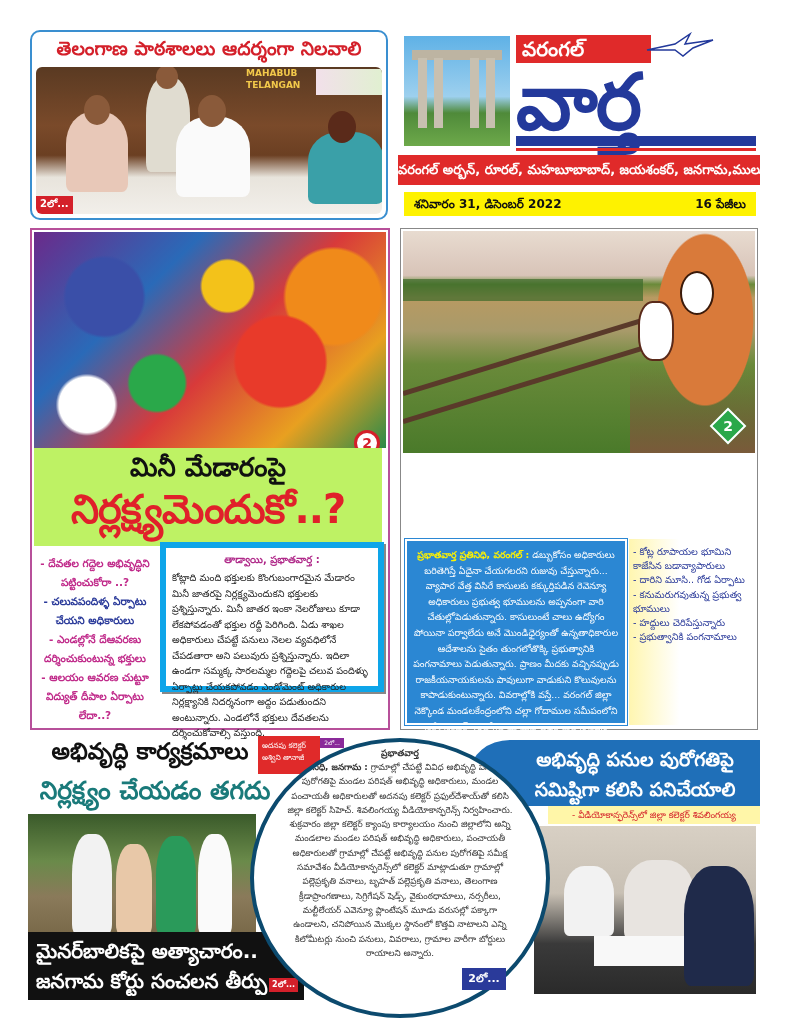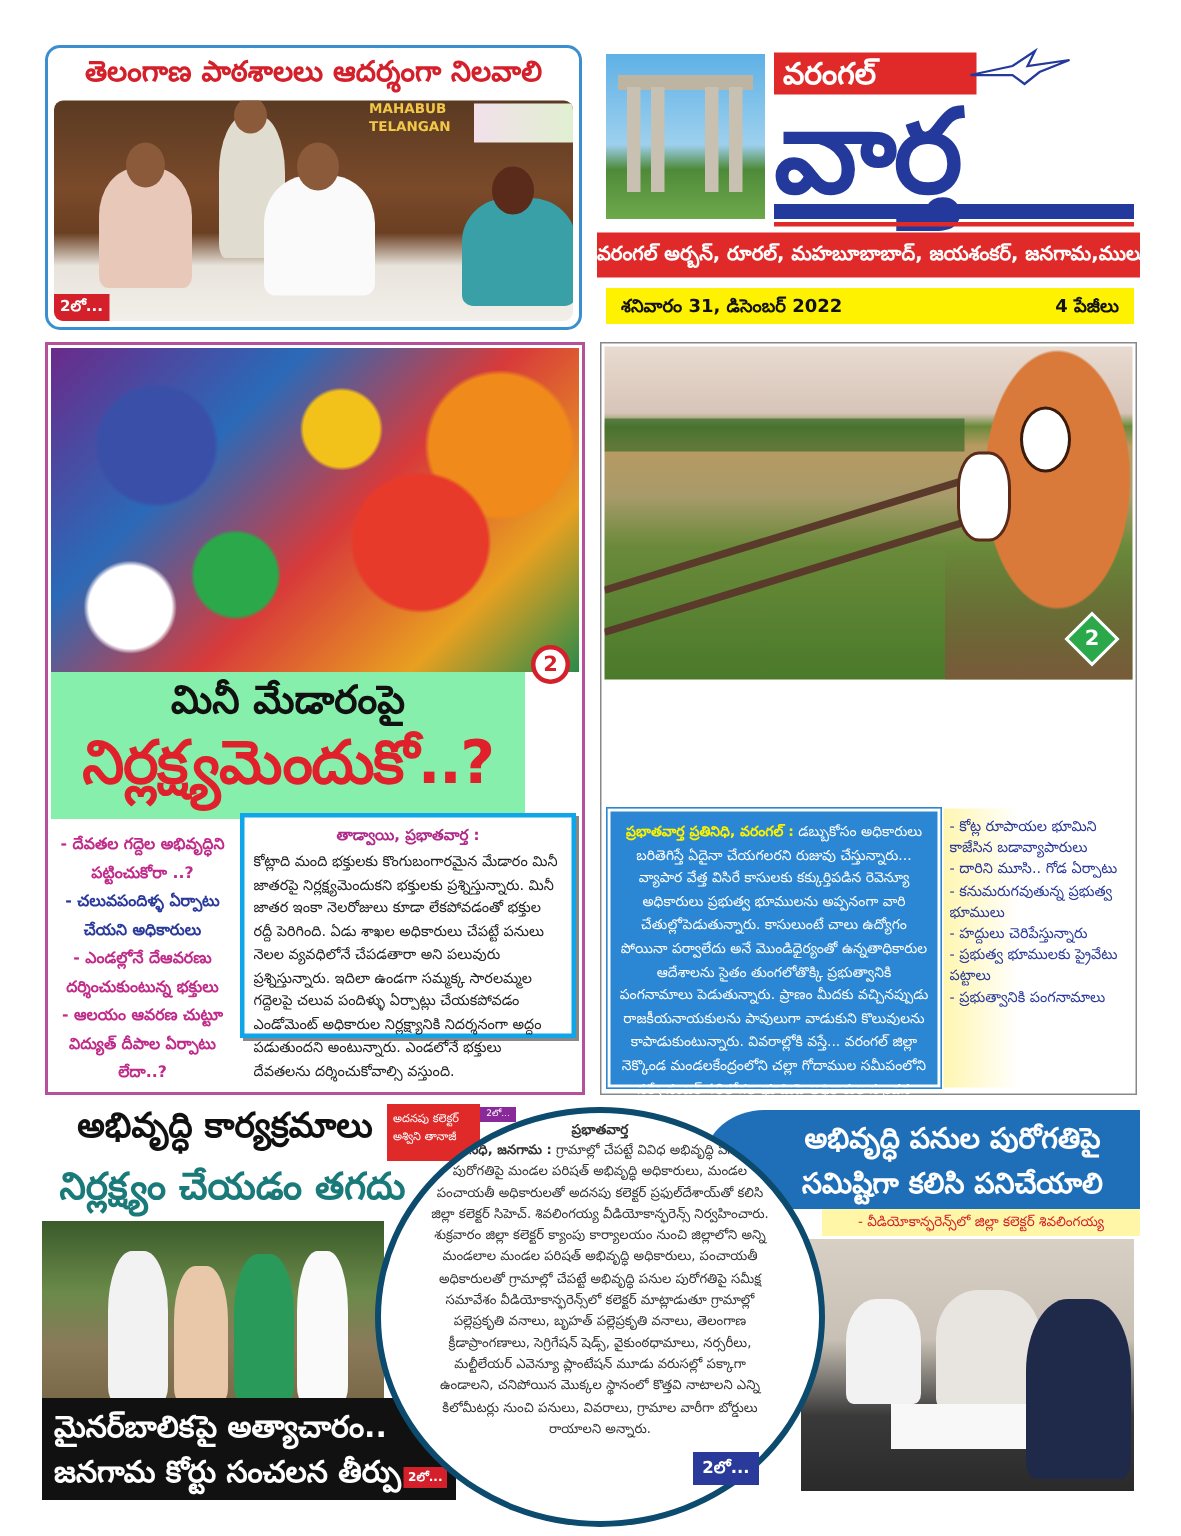--- a/index.html
+++ b/index.html
@@ -33,26 +33,26 @@
     background:
       radial-gradient(circle at 20% 30%, #3a4fa8 0 12%, transparent 13%),
       radial-gradient(circle at 70% 60%, #e83a2a 0 16%, transparent 17%),
       radial-gradient(circle at 55% 25%, #f3c21a 0 10%, transparent 11%),
       radial-gradient(circle at 35% 70%, #2aa84a 0 10%, transparent 11%),
       radial-gradient(circle at 85% 30%, #f08a1a 0 14%, transparent 15%),
       radial-gradient(circle at 15% 80%, #ffffff 0 8%, transparent 9%),
       linear-gradient(135deg, #6b2a8a, #2a6ab8 30%, #d83a3a 55%, #e8a020 80%, #2a8a4a);
   }
   .num-badge { position: absolute; width: 26px; height: 26px; border-radius: 50%; background: #fff; border: 3px solid #d4202a; color: #d4202a; font-weight: bold; font-size: 14px; text-align: center; line-height: 20px; }
-  #ls-yellow { position: absolute; left: 2px; top: 218px; width: 316px; height: 98px; background: #86efac; }
+  #ls-yellow { position: absolute; left: 2px; top: 218px; width: 348px; height: 98px; background: #bef264; }
   #ls-kicker { position: absolute; left: 0; top: 4px; width: 100%; text-align: center; font-size: 26px; font-weight: bold; color: #111; }
   #ls-headline { position: absolute; left: 0; top: 38px; width: 100%; text-align: center; font-size: 40px; font-weight: bold; color: #e0202a; letter-spacing: -1px; }
   #ls-bullets { position: absolute; left: 2px; top: 316px; width: 122px; height: 180px; background: #fff; padding-top: 8px; }
   .bul { font-size: 10.5px; line-height: 19px; text-align: center; font-weight: bold; }
-  #ls-body { position: absolute; left: 128px; top: 312px; width: 224px; height: 150px; border: 3px solid #0ea5e9; background: #fff; padding: 6px 6px; box-shadow: 2px 2px 0 #888; }
+  #ls-body { position: absolute; left: 128px; top: 312px; width: 224px; height: 150px; border: 6px solid #0ea5e9; background: #fff; padding: 6px 6px; box-shadow: 2px 2px 0 #888; }
   #ls-byline { text-align: center; font-size: 10px; color: #b02a8a; font-weight: bold; margin-bottom: 2px; }
   #ls-text { font-size: 9.6px; line-height: 15.5px; color: #222; }
 
   
   #rs-box { left: 400px; top: 228px; width: 358px; height: 502px; border: 1px solid #888; background: #fff; }
   #rs-photo { position: absolute; left: 2px; top: 2px; width: 352px; height: 222px;
     background: linear-gradient(180deg, #e8dbd0 0%, #d8c4b8 20%, #6a8a3a 24%, #b89a62 30%, #a89a6a 45%, #6a8a3a 60%, #4a7a2a 100%); overflow: hidden; }
   .rail { position: absolute; height: 5px; background: #5a3a2a; transform-origin: left center; }
   #rs-cartoon { position: absolute; right: 0; top: 0; width: 125px; height: 222px;
     background: radial-gradient(ellipse at 60% 40%, #d97a3a 0 45%, transparent 46%), linear-gradient(180deg, transparent 60%, #7a5a3a 100%); }
@@ -118,21 +118,21 @@
 <div id="mast-red-top" class="abs">వరంగల్</div>
 <svg class="abs" style="left:645px;top:32px;" width="70" height="26">
   <path d="M2 18 L30 12 L45 2 L40 12 L68 8 L48 16 L38 24 L30 18 Z" fill="#fff" stroke="#23399b" stroke-width="1.5"></path>
 </svg>
 <div id="mast-title" class="abs">వార్త</div>
 <div id="mast-bar" class="abs"></div>
 <div id="mast-redline" class="abs"></div>
 <div id="mast-districts" class="abs">వరంగల్ అర్బన్, రూరల్, మహబూబాబాద్, జయశంకర్, జనగామ,ములుగు</div>
 <div id="mast-date" class="abs">
   <span>శనివారం 31, డిసెంబర్ 2022</span>
-  <span>4 పేజీలు</span>
+  <span>16 పేజీలు</span>
 </div>
 
 <div id="ls-box" class="abs">
   <div id="ls-photo">
     <div class="num-badge" style="right:6px;bottom:-8px;">2</div>
   </div>
   <div id="ls-yellow">
     <div id="ls-kicker">మినీ మేడారంపై</div>
     <div id="ls-headline">నిర్లక్ష్యమెందుకో..?</div>
   </div>
@@ -162,21 +162,20 @@
       </div>
   </div>
   <div id="rs-body">
     <div id="rs-text"><span id="rs-byline">ప్రభాతవార్త ప్రతినిధి, వరంగల్ :</span> <span>డబ్బుకోసం అధికారులు బరితెగిస్తే ఏదైనా చేయగలరని రుజువు చేస్తున్నారు... వ్యాపార వేత్త విసిరే కాసులకు కక్కుర్తిపడిన రెవెన్యూ అధికారులు ప్రభుత్వ భూములను అప్పనంగా వారి చేతుల్లోపెడుతున్నారు. కాసులుంటే చాలు ఉద్యోగం పోయినా పర్వాలేదు అనే మొండిధైర్యంతో ఉన్నతాధికారుల ఆదేశాలను సైతం తుంగలోతొక్కి ప్రభుత్వానికి పంగనామాలు పెడుతున్నారు. ప్రాణం మీదకు వచ్చినప్పుడు రాజకీయనాయకులను పావులుగా వాడుకుని కొలువులను కాపాడుకుంటున్నారు. వివరాల్లోకి వస్తే... వరంగల్ జిల్లా నెక్కొండ మండలకేంద్రంలోని చల్లా గోదాముల సమీపంలోని సర్వే నంబర్ 48లోగల భూమిపై అధికారుల స్పందన కరువైంది.</span></div>
   </div>
   <div id="rs-bullets">
     <div class="rbul">- కోట్ల రూపాయల భూమిని కాజేసిన బడావ్యాపారులు</div>
     <div class="rbul">- దారిని మూసి.. గోడ ఏర్పాటు</div>
     <div class="rbul">- కనుమరుగవుతున్న ప్రభుత్వ భూములు</div>
     <div class="rbul">- హద్దులు చెరిపేస్తున్నారు</div>
-    <div class="rbul">- ప్రభుత్వ భూములకు ప్రైవేటు పట్టాలు</div>
     <div class="rbul">- ప్రభుత్వానికి పంగనామాలు</div>
   </div>
 </div>
 
 <div id="bl-kicker" class="abs">అభివృద్ధి కార్యక్రమాలు</div>
 <div id="bl-headline" class="abs">నిర్లక్ష్యం చేయడం తగదు</div>
 <div id="bl-tag" class="abs">అదనపు కలెక్టర్ అశ్విని తానాజీ</div>
 <div id="bl-tag2" class="abs">2లో...</div>
 <div id="bl-photo" class="abs">
   <div class="person" style="left:44px;top:20px;width:40px;height:100px;background:#f2f2f2;"></div>

